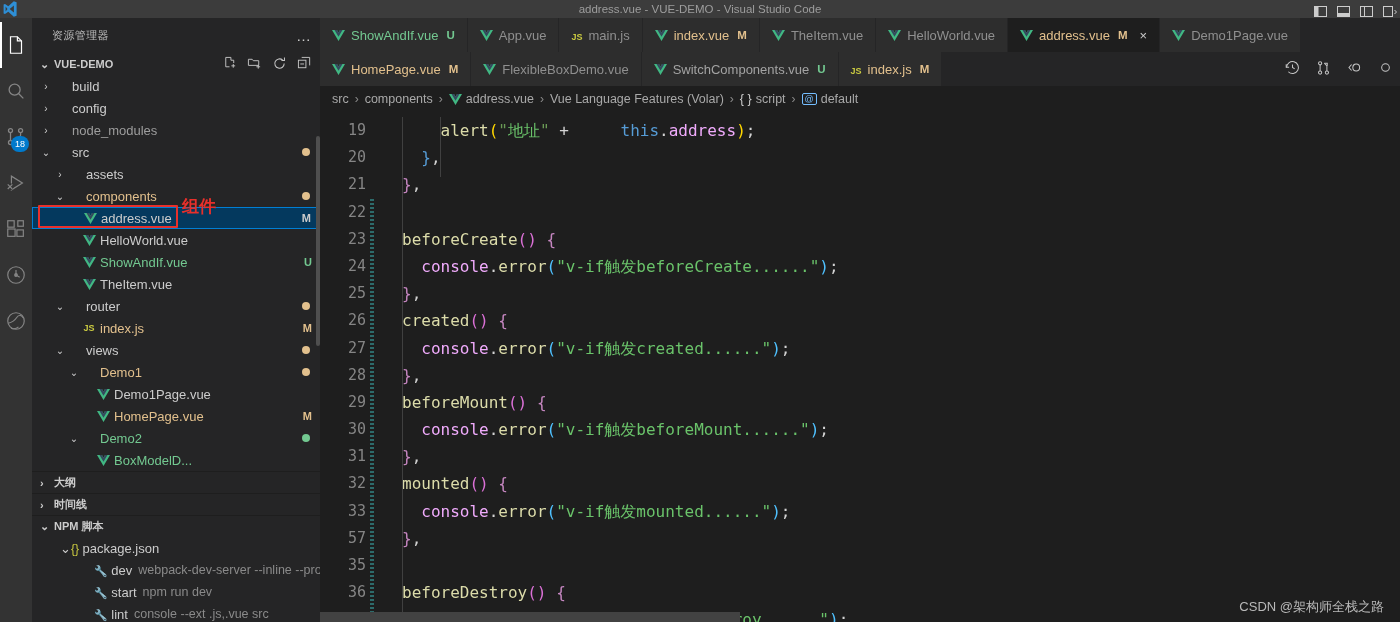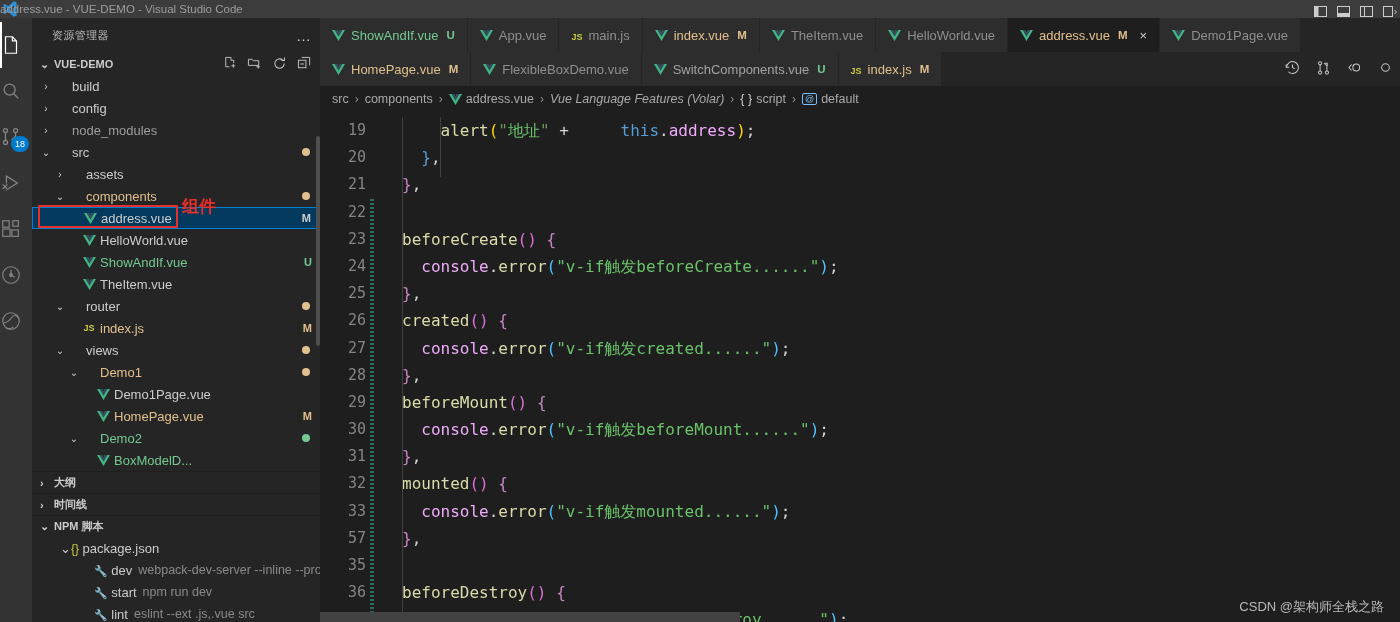--- a/index.html
+++ b/index.html
@@ -20,38 +20,38 @@
     width:20px; height:18px; flex:0 0 20px; position:relative;
   }
   .vs-logo svg { position:absolute; left:2px; top:1px; }
   .menu-items { display:flex; align-items:center; gap:0px; }
   .menu-item {
     color:#cccccc; font-size:11.5px; padding:0 10px; line-height:18px;
     white-space:nowrap; cursor:default;
   }
   .title-center {
     position:absolute; left:0; right:0; top:0; height:18px; line-height:18px;
-    text-align:left; color:#9d9d9d; font-size:11.5px; pointer-events:none;
+    text-align:center; color:#9d9d9d; font-size:11.5px; pointer-events:none;
     white-space:nowrap;
     border-radius:6px;
   }
   .win-ctrls {
     position:absolute; right:4px; top:0; height:18px; display:flex;
     align-items:center; gap:10px; color:#cccccc;
   }
   .win-ctrls .wc { width:13px; height:12px; display:block; }
 
   
   .activitybar {
     position:absolute; left:0; top:18px; width:32px; height:604px;
     background:#333333; display:flex; flex-direction:column; align-items:center;
     padding-top:4px;
   }
   .act-item {
-    width:32px; height:46px; display:flex; align-items:center; justify-content:flex-start;
+    width:32px; height:46px; display:flex; align-items:center; justify-content:center;
     position:relative; cursor:pointer; color:#858585;
   }
   .act-item.active { color:#ffffff; }
   .act-item.active:before {
     content:""; position:absolute; left:0; top:0; bottom:0; width:2px; background:#ffffff;
   }
   .badge {
     position:absolute; right:3px; bottom:8px; min-width:16px; height:16px;
     border-radius:8px; background:#007acc; color:#fff; font-size:9px;
     display:flex; align-items:center; justify-content:center; padding:0 4px;
@@ -476,21 +476,21 @@
           <span class="npm-cmd">webpack-dev-server --inline --pro...</span>
         </div>
         <div class="npm-row" style="padding-left: 62px;">
           <span class="ficon"><span class="wrenchicon">🔧</span></span>
           <span>&nbsp;start</span>
           <span class="npm-cmd">npm run dev</span>
         </div>
         <div class="npm-row" style="padding-left: 62px;">
           <span class="ficon"><span class="wrenchicon">🔧</span></span>
           <span>&nbsp;lint</span>
-          <span class="npm-cmd">eslint --ext .js,.vue src</span>
+          <span class="npm-cmd">console --ext .js,.vue src</span>
         </div>
       </div>
   </div>
 
   <div class="editor">
     <div class="tabrow" id="tabrow1">
         <div class="tab">
           <span>
             <svg class="vueicon" viewBox="0 0 24 20">
               <path d="M14.8 0 12 4.8 9.2 0H0l12 20L24 0h-9.2z" fill="#41b883"></path>
@@ -634,21 +634,21 @@
         <span style="display: inline-flex; align-items: center; gap: 4px;">
           <span>
             <svg class="vueicon" viewBox="0 0 24 20">
               <path d="M14.8 0 12 4.8 9.2 0H0l12 20L24 0h-9.2z" fill="#41b883"></path>
               <path d="M14.8 0 12 4.8 9.2 0H4.6l7.4 12.3L19.4 0h-4.6z" fill="#35495e"></path>
             </svg>
           </span>
           <span>address.vue</span>
         </span>
         <span class="sep">›</span>
-        <span style="display: inline-flex; align-items: center; gap: 4px; font-style: italic;">
+        <span style="display: inline-flex; align-items: center; gap: 4px;">
           <span>Vue Language Features (Volar)</span>
         </span>
         <span class="sep">›</span>
         <span style="display: inline-flex; align-items: center; gap: 4px;">
           <span style="color:#cccccc">{ }</span>
           <span>script</span>
         </span>
         <span class="sep">›</span>
         <span style="display: inline-flex; align-items: center; gap: 4px;">
           <span style="color:#75beff;border:1px solid #75beff;border-radius:2px;font-size:9px;padding:0 2px;">@</span>

